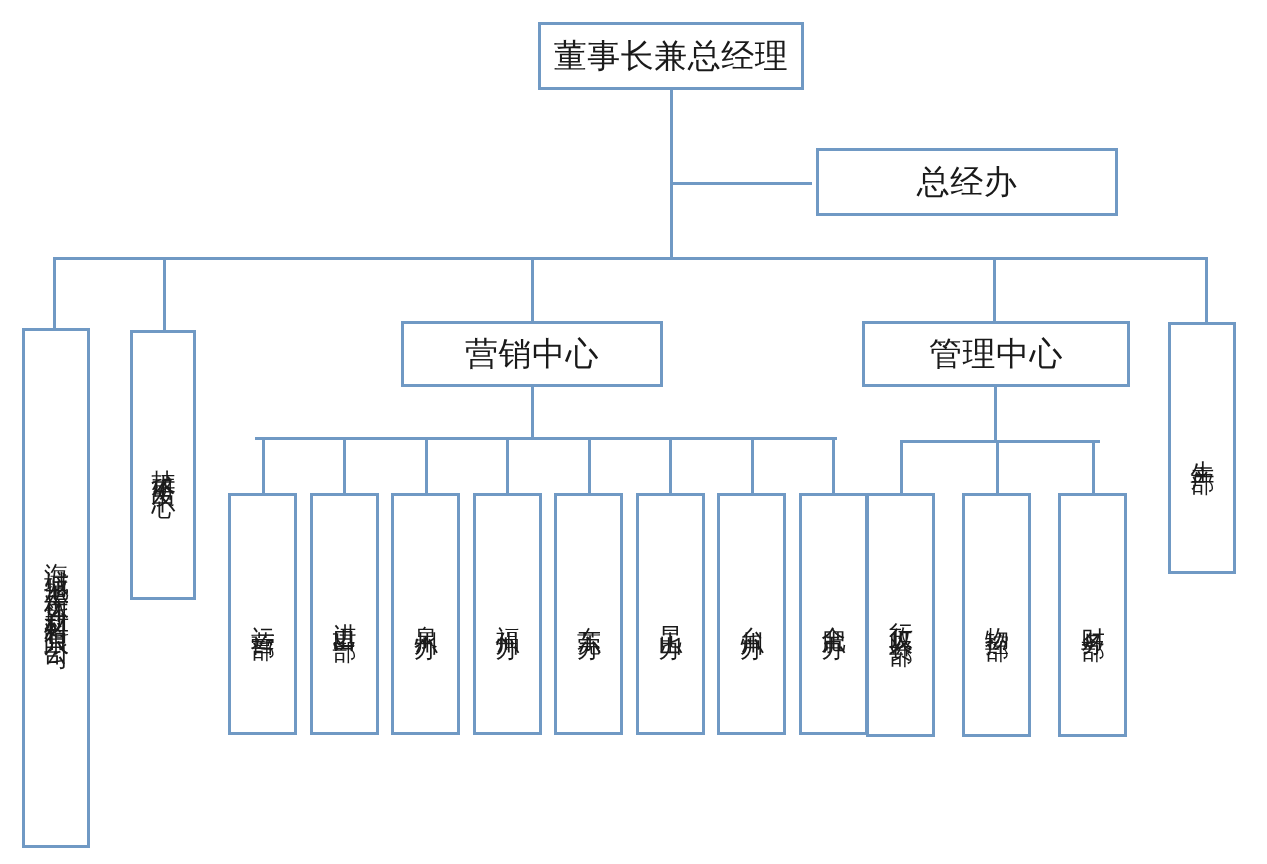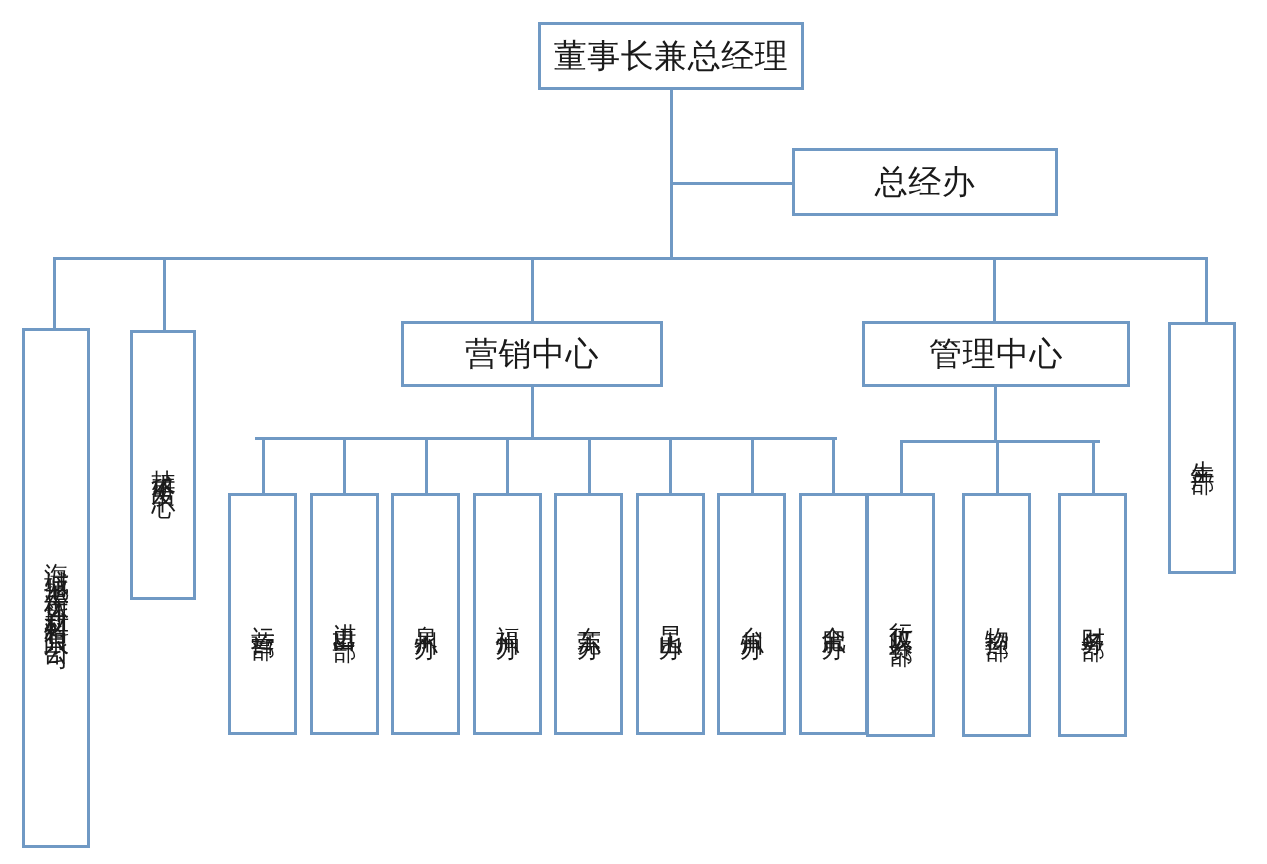--- a/index.html
+++ b/index.html
@@ -69,21 +69,21 @@
 <div id="chart-canvas">
 
   <div class="node horiz" style="left:538px; top:22px; width:266px; height:68px;">
     <span class="label">董事长兼总经理</span>
   </div>
 
   <div class="line v" style="left:670px; top:90px; width:3px; height:169px;"></div>
 
   <div class="line h" style="left:670px; top:182px; width:142px; height:3px;"></div>
 
-  <div class="node horiz" style="left:792px; top:148px; width:266px; height:68px;">
+  <div class="node horiz" style="left:816px; top:148px; width:302px; height:68px;">
     <span class="label">总经办</span>
   </div>
 
   <div class="line h" style="left:53px; top:257px; width:1155px; height:3px;"></div>
 
   <div class="line v" style="left:53px; top:257px; width:3px; height:73px;"></div>
   <div class="line v" style="left:163px; top:257px; width:3px; height:75px;"></div>
   <div class="line v" style="left:531px; top:257px; width:3px; height:64px;"></div>
   <div class="line v" style="left:993px; top:257px; width:3px; height:64px;"></div>
   <div class="line v" style="left:1205px; top:257px; width:3px; height:65px;"></div>

